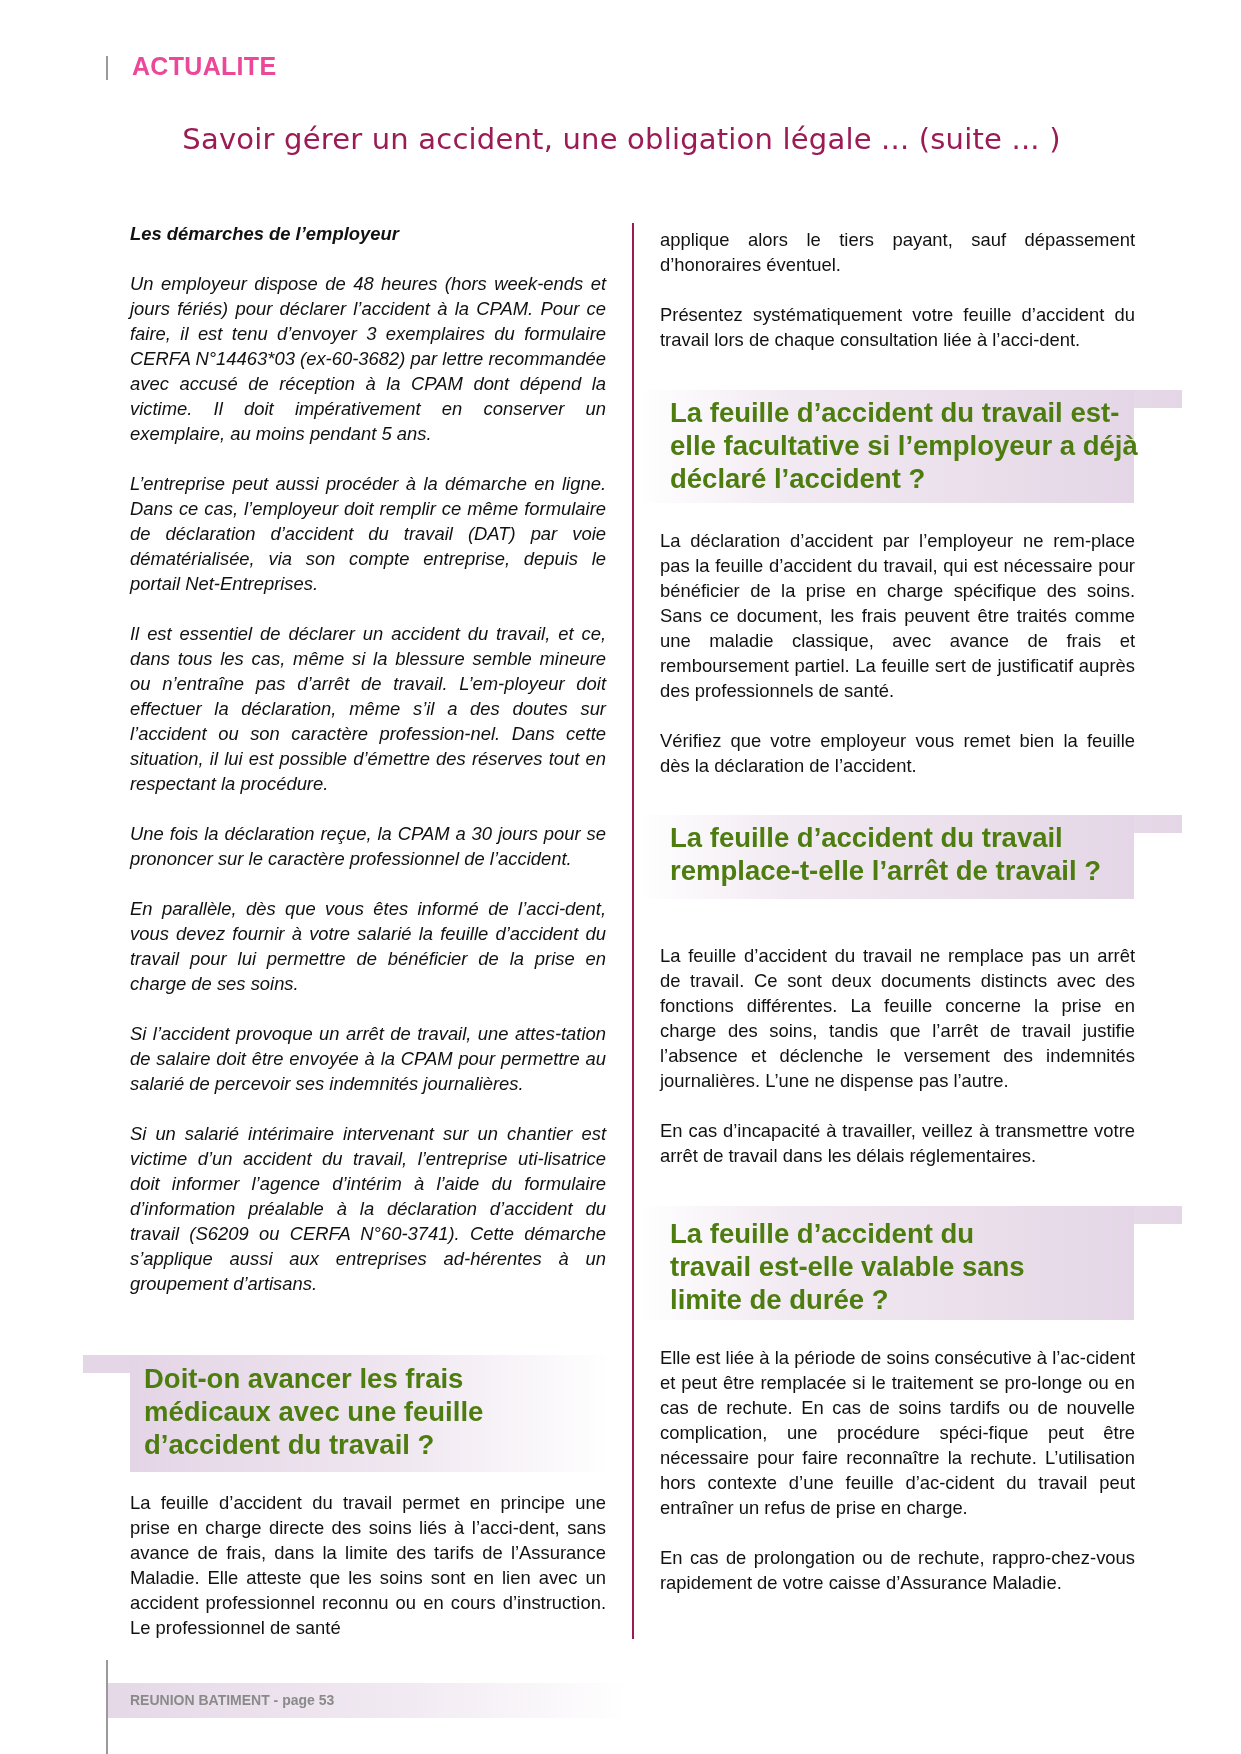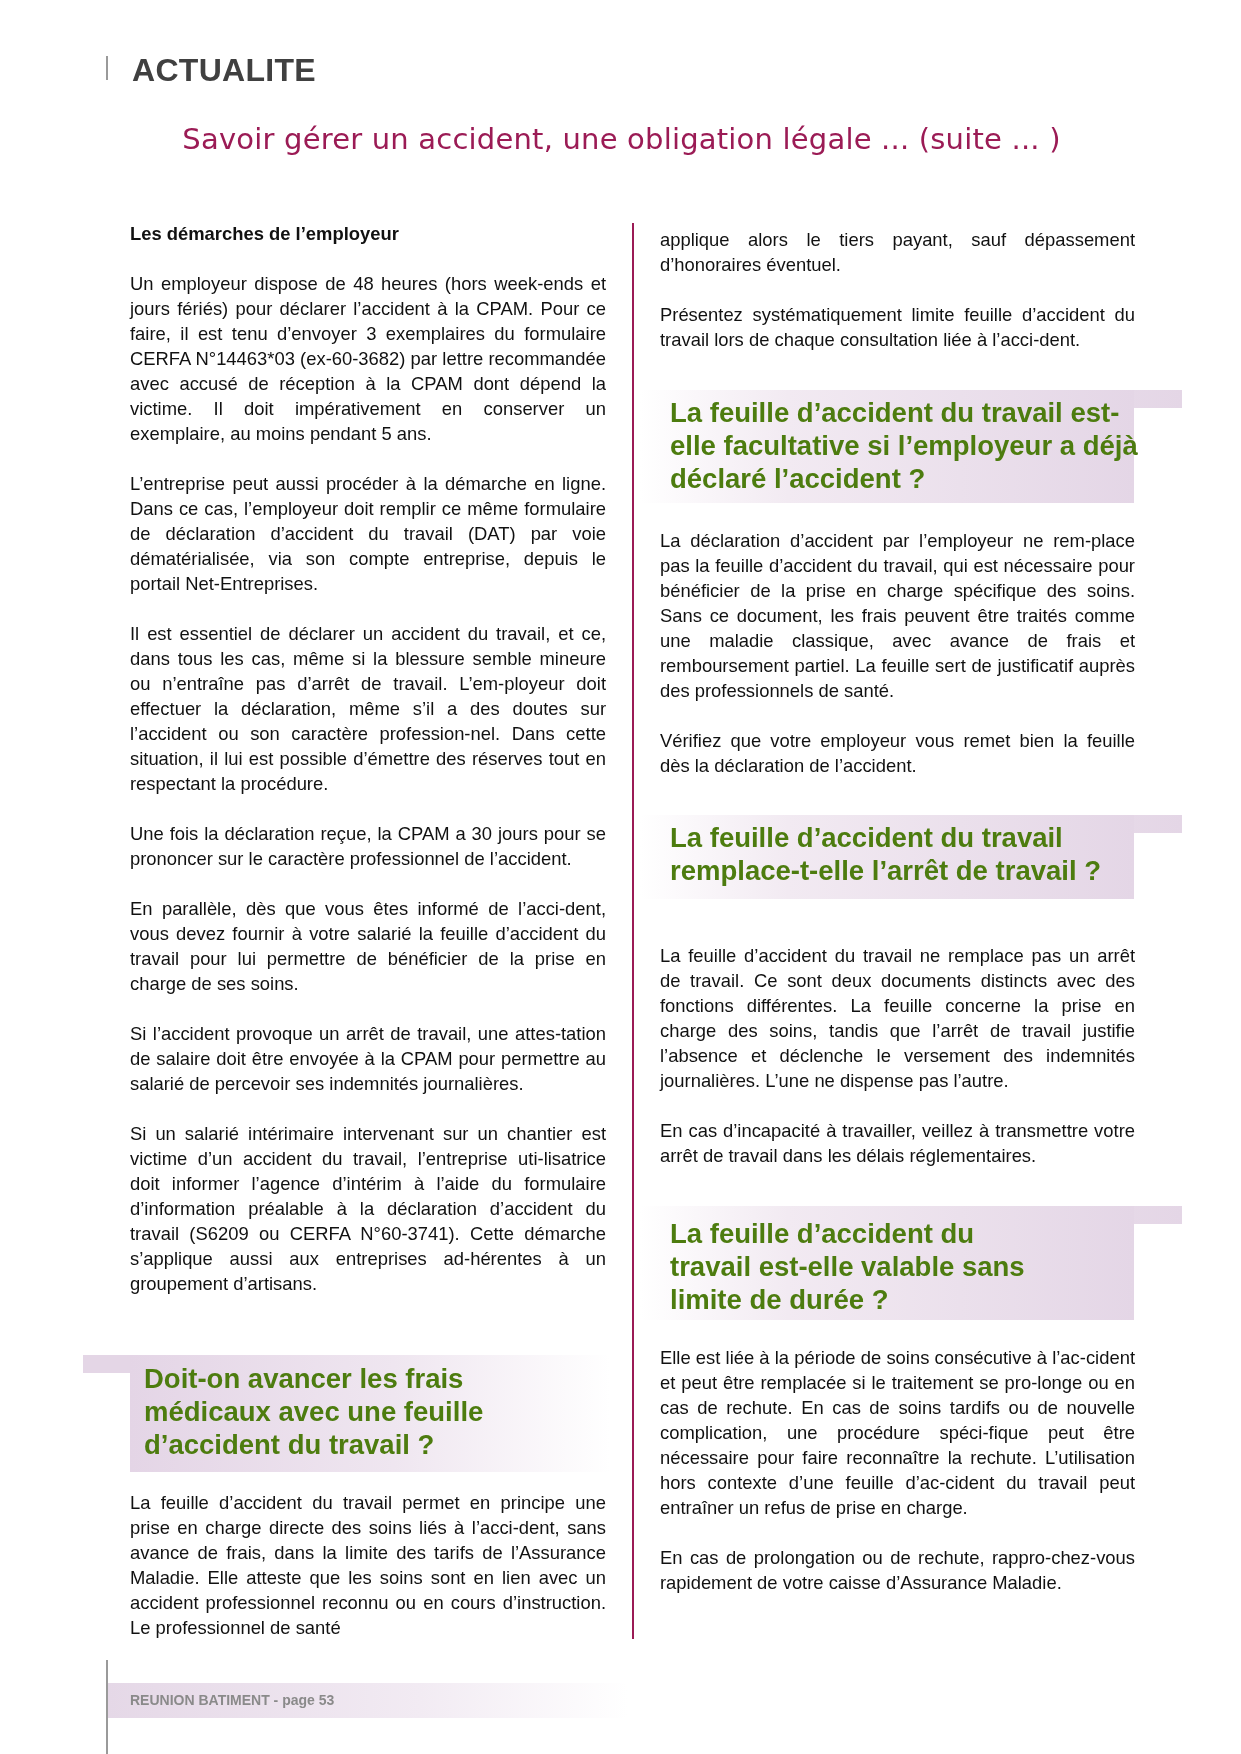--- a/index.html
+++ b/index.html
@@ -1,28 +1,28 @@
 <!DOCTYPE html>
 <html><head>
   <meta charset="utf-8">
   <style>
     html, body { margin: 0; padding: 0; background: #ffffff; }
     body { width: 1241px; height: 1754px; position: relative; overflow: hidden;
            font-family: "Liberation Sans", sans-serif; color: #111; }
 
     .section-bar { position: absolute; left: 106px; top: 56px; width: 2px; height: 24px; background: #9a9a9a; }
-    .section-label { position: absolute; left: 132px; top: 52px; font-size: 32px; font-weight: bold;
-                     color: #404040; letter-spacing: 0.3px; }
+    .section-label { position: absolute; left: 132px; top: 52px; font-size: 25px; font-weight: bold;
+                     color: #ec4899; letter-spacing: 0.3px; }
 
     .article-title { position: absolute; left: 0; width: 1241px; top: 122px; text-align: center;
                      font-size: 29px; color: #9b1b55; font-family: "DejaVu Sans", sans-serif; font-weight: normal;
                      letter-spacing: 0.2px; padding-left: 2px; box-sizing: border-box; }
 
     .col { position: absolute; font-size: 18.4px; line-height: 25px; text-align: justify; }
-    .col-left { left: 130px; width: 476px; top: 221px; }
+    .col-left { left: 130px; width: 476px; top: 221px; font-style: italic; }
 
     .col p { margin: 6px 0 25px 0; }
     .col h3.sub { margin: 0 0 25px 0; font-size: 18.4px; font-weight: bold; line-height: 25px; }
 
     .divider { position: absolute; left: 632px; top: 223px; width: 2px; height: 1416px; background: #9b1b55; }
 
     
     .hbox { position: absolute; }
     .hbox .title { font-weight: bold; color: #4d7c0f; font-size: 27.5px; line-height: 33px; position: relative; z-index: 2; }
     .hbox .strip, .hbox .body { position: absolute; z-index: 1; }
@@ -64,21 +64,21 @@
   <div class="body"></div>
   <div class="title" style="position:absolute; left:144px; top:1362px; width:420px;">Doit-on avancer les frais médicaux avec une feuille d’accident du travail ?</div>
 </div>
 
 <div class="col" style="left:130px; width:476px; top:1484px;">
   <p>La feuille d’accident du travail permet en principe une prise en charge directe des soins liés à l’acci-dent, sans avance de frais, dans la limite des tarifs de l’Assurance Maladie. Elle atteste que les soins sont en lien avec un accident professionnel reconnu ou en cours d’instruction. Le professionnel de santé</p>
 </div>
 
 <div class="col" style="left:660px; width:475px; top:221px;">
   <p>applique alors le tiers payant, sauf dépassement d’honoraires éventuel.</p>
-  <p>Présentez systématiquement limite feuille d’accident du travail lors de chaque consultation liée à l’acci-dent.</p>
+  <p>Présentez systématiquement votre feuille d’accident du travail lors de chaque consultation liée à l’acci-dent.</p>
 </div>
 
 <div class="hbox right">
   <div class="strip" style="left:640px; top:390px; width:542px;"></div>
   <div class="body" style="left:640px; top:390px; width:494px; height:113px;"></div>
   <div class="title" style="position:absolute; left:670px; top:396px; width:470px;">La feuille d’accident du travail est-elle facultative si l’employeur a déjà déclaré l’accident ?</div>
 </div>
 <div class="col" style="left:660px; width:475px; top:522px;">
   <p>La déclaration d’accident par l’employeur ne rem-place pas la feuille d’accident du travail, qui est nécessaire pour bénéficier de la prise en charge spécifique des soins. Sans ce document, les frais peuvent être traités comme une maladie classique, avec avance de frais et remboursement partiel. La feuille sert de justificatif auprès des professionnels de santé.</p>
   <p>Vérifiez que votre employeur vous remet bien la feuille dès la déclaration de l’accident.</p>

